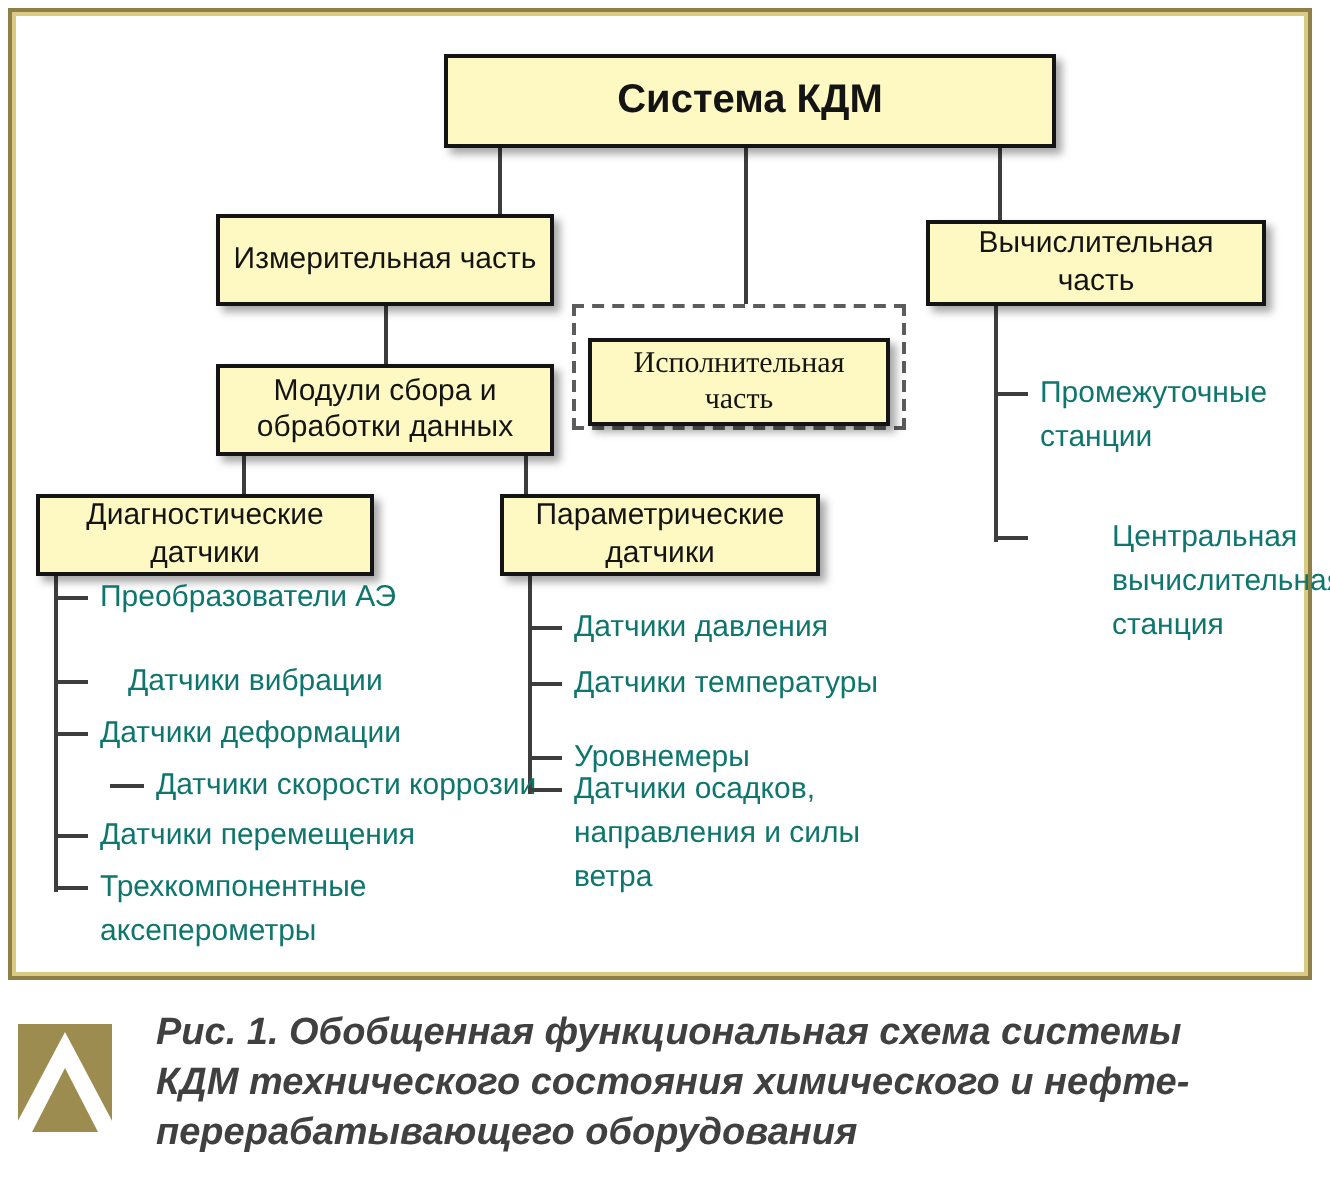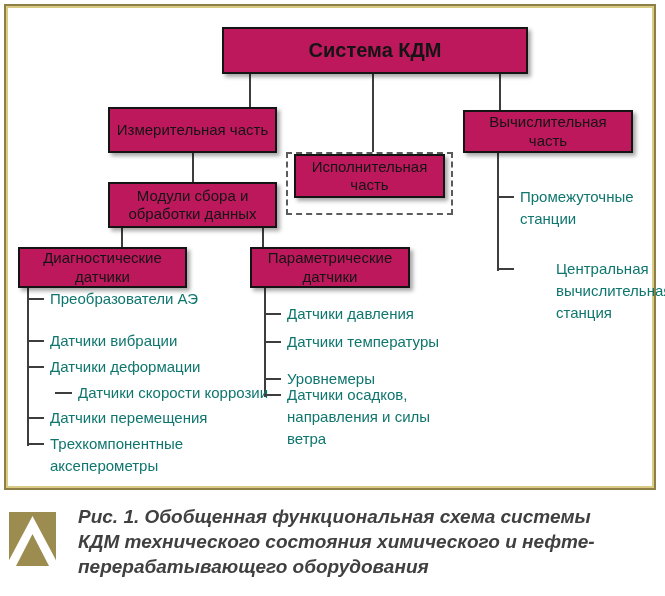--- a/index.html
+++ b/index.html
@@ -4,28 +4,28 @@
 <style>
   html,body{margin:0;padding:0;background:#ffffff;}
   body{font-family:"Liberation Sans","DejaVu Sans",sans-serif;color:#111;}
   .canvas{position:relative;width:665px;height:596px;background:#fff;overflow:hidden;}
 
   
   .frame{position:absolute;left:4px;top:4px;width:648px;height:482px;
          border:2px solid #8d7f46;box-shadow:inset 0 0 0 2px #d9ca84;background:#fff;}
 
   
-  .node{position:absolute;background:#be185d;border:2px solid #141414;
+  .node{position:absolute;background:#fef9c3;border:2px solid #141414;
         box-shadow:3px 3px 4px rgba(0,0,0,0.35);
         display:flex;align-items:center;justify-content:center;text-align:center;
         font-size:15px;line-height:1.22;color:#141414;box-sizing:border-box;padding:2px 6px;}
   .node-root{font-size:20px;font-weight:bold;}
 
   .dashed-wrap{position:absolute;border:2px dashed #5c5c5c;box-sizing:border-box;
-               display:flex;align-items:flex-start;justify-content:center;}
+               display:flex;align-items:flex-end;justify-content:center;font-family:Liberation Serif, serif;}
   .dashed-wrap .node{position:relative;}
 
   
   .vline,.hline{position:absolute;background:#3d3d3d;}
   .vline{width:2px;}
 
   
   .leaf{position:absolute;display:flex;align-items:flex-start;}
   .leaf .tick{display:block;width:17px;height:2px;background:#3d3d3d;margin-top:10px;flex:0 0 auto;}
   .leaf .lbl{margin-left:6px;font-size:15px;line-height:22px;color:#0f766e;}
@@ -86,21 +86,21 @@
   </div>
 
   <div class="node" style="left:250px;top:247px;width:160px;height:41px;">
     <span>Параметрические датчики</span>
   </div>
 
   <div class="leaf" style="left:27px;top:288px;">
     <span class="tick"></span>
     <span class="lbl w-left">Преобразователи АЭ</span>
   </div>
-  <div class="leaf" style="left:27px;top:330px;">
+  <div class="leaf" style="left:27px;top:330px;gap:14px;">
     <span class="tick"></span>
     <span class="lbl w-left">Датчики вибрации</span>
   </div>
   <div class="leaf" style="left:27px;top:356px;">
     <span class="tick"></span>
     <span class="lbl w-left">Датчики деформации</span>
   </div>
   <div class="leaf" style="left:27px;top:382px;padding-left:28px;">
     <span class="tick"></span>
     <span class="lbl w-left">Датчики скорости коррозии</span>

